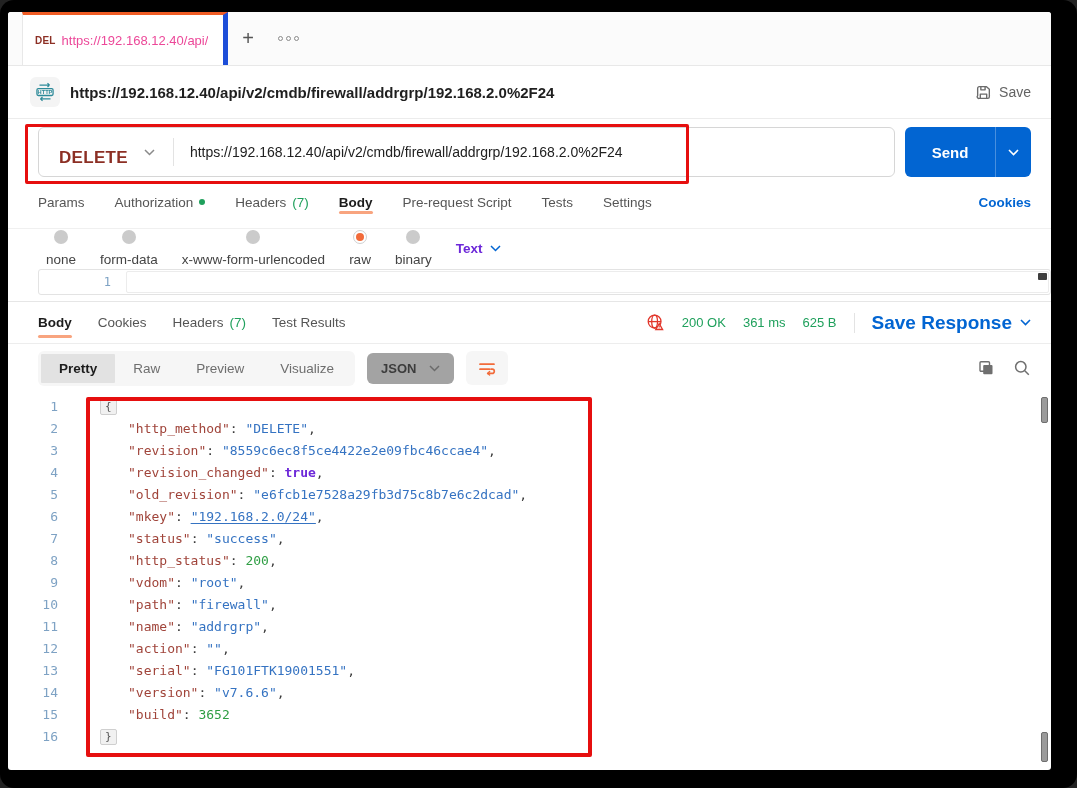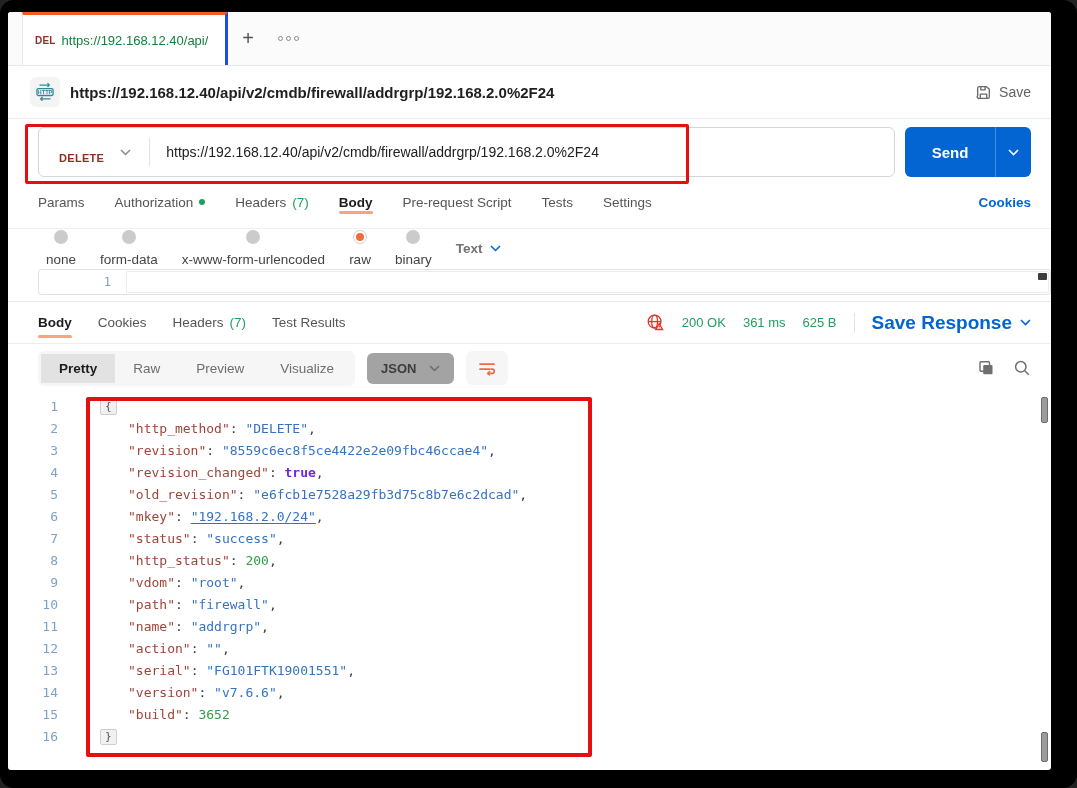--- a/index.html
+++ b/index.html
@@ -2,38 +2,38 @@
 <html><head>
 <meta charset="utf-8">
 <style>
   * { margin:0; padding:0; box-sizing:border-box; }
   body { background:#222; font-family:"Liberation Sans", sans-serif; }
   .canvas { position:relative; width:1077px; height:788px; background:#000; border-radius:14px; overflow:hidden; }
   .app { position:absolute; left:8px; top:12px; width:1043px; height:758px; background:#fff; border-radius:3px; overflow:hidden; display:flex; flex-direction:column; }
 
   
   .tabbar { height:54px; background:#fbfbfb; border-bottom:1px solid #e8e8e8; display:flex; align-items:stretch; flex-shrink:0; }
-  .tab { width:206px; margin-left:14px; background:#fff; border-top:3px solid #f05c24; border-left:1px solid #e8e8e8; border-right:3px solid #1d4ed8; display:flex; align-items:center; gap:6px; padding:0 12px; overflow:hidden; white-space:nowrap; }
+  .tab { width:206px; margin-left:14px; background:#fff; border-top:3px solid #f05c24; border-left:1px solid #e8e8e8; border-right:5px solid #1d4ed8; display:flex; align-items:center; gap:6px; padding:0 12px; overflow:hidden; white-space:nowrap; }
   .tab-method { font-size:10px; font-weight:bold; color:#8c2f24; letter-spacing:.2px; flex-shrink:0; }
-  .tab-title { font-size:13px; color:#15803d; overflow:hidden; }
+  .tab-title { font-size:13px; color:#ec4899; overflow:hidden; }
   .tabbar-btn { border:none; background:none; color:#555; font-size:20px; width:40px; cursor:pointer; }
   .more-dots { display:flex; gap:3px; align-items:center; justify-content:center; width:40px; }
   .more-dots i { width:5px; height:5px; border:1.5px solid #8a8a8a; border-radius:50%; display:block; }
 
   
   .title-row { height:53px; border-bottom:1px solid #ececec; display:flex; align-items:center; padding:0 20px 0 22px; gap:10px; flex-shrink:0; }
   .http-badge { width:30px; height:30px; background:#f4f4f4; border-radius:6px; display:flex; align-items:center; justify-content:center; flex-shrink:0; }
   .req-title { font-size:15px; font-weight:bold; color:#1f1f1f; flex:1; overflow:hidden; white-space:nowrap; }
   .save-btn { display:flex; align-items:center; gap:7px; border:none; background:none; color:#636363; font-size:14px; cursor:pointer; }
 
   
   .url-row { height:66px; display:flex; align-items:center; padding:0 20px 0 30px; gap:10px; flex-shrink:0; }
   .url-box { flex:1; height:50px; border:1px solid #d6d6d6; border-radius:6px; background:#fff; display:flex; align-items:center; overflow:hidden; }
   .method-select { display:flex; align-items:center; gap:16px; padding:0 18px 0 20px; height:100%; cursor:pointer; }
-  .method-label { font-size:11px; font-weight:bold; color:#8c2f24; letter-spacing:.3px;margin-top:12px; }
+  .method-label { font-size:17px; font-weight:bold; color:#8c2f24; letter-spacing:.3px;margin-top:12px; }
   .vsep { width:1px; height:28px; background:#e3e3e3; }
   .url-value { font-size:14px; color:#212121; padding:0 16px; white-space:nowrap; overflow:hidden; }
   .send-btn { width:126px; height:50px; background:#0265d2; border:none; border-radius:6px; display:flex; align-items:stretch; cursor:pointer; flex-shrink:0; }
   .send-main { flex:1; color:#fff; font-size:15px; font-weight:bold; display:flex; align-items:center; justify-content:center; }
   .send-caret { width:36px; border-left:1px solid rgba(255,255,255,.28); display:flex; align-items:center; justify-content:center; color:#fff; }
 
   
   .req-tabs { height:44px; display:flex; align-items:center; padding:0 20px 9px 30px; gap:30px; border-bottom:1px solid #f0f0f0; flex-shrink:0; }
   .rtab { position:relative; font-size:13.5px; color:#555; height:100%; display:flex; align-items:center; gap:6px; cursor:pointer; }
   .rtab.active { color:#1c1c1c; font-weight:bold; }
@@ -42,21 +42,21 @@
   .count-green { color:#1fa05c; }
   .spacer { flex:1; }
   .cookies-link { font-size:13.5px; font-weight:bold; color:#0265d2; cursor:pointer; }
 
   
   .mode-row { height:38px; display:flex; align-items:center; gap:24px; padding:0 30px 0 38px; flex-shrink:0; }
   .mode { display:flex; align-items:center; gap:8px; font-size:13.5px; color:#444; cursor:pointer;flex-direction:column; }
   .radio { width:14px; height:14px; border-radius:50%; background:#cbcbcb; }
   .radio.sel { background:#fff; border:1px solid #d0d0d0; position:relative; }
   .radio.sel::after { content:""; position:absolute; left:2px; top:2px; width:8px; height:8px; border-radius:50%; background:#f26b3a; }
-  .raw-type { display:flex; align-items:center; gap:8px; color:#737373; font-size:13.5px; font-weight:bold; cursor:pointer; }
+  .raw-type { display:flex; align-items:center; gap:8px; color:#6d28d9; font-size:13.5px; font-weight:bold; cursor:pointer; }
 
   
   .editor-row { height:34px; padding:2px 0 6px 30px; flex-shrink:0; }
   .editor-box { height:26px; border:1px solid #e3e3e3; border-radius:3px; display:flex; align-items:stretch; }
   .editor-gutter { width:86px; display:flex; align-items:center; justify-content:flex-end; padding-right:14px; font-family:"DejaVu Sans Mono", monospace; font-size:12px; color:#7ea2c4; }
   .editor-field { flex:1; border:1px solid #ececec; border-radius:2px; margin:1px; position:relative; }
   .editor-thumb { position:absolute; right:1px; top:1px; width:9px; height:7px; background:#3d3d3d; border-radius:1px; }
 
   
   .resp-header { height:43px; border-top:1px solid #e6e6e6; border-bottom:1px solid #ededed; display:flex; align-items:center; padding:0 20px 0 30px; gap:26px; flex-shrink:0; }

